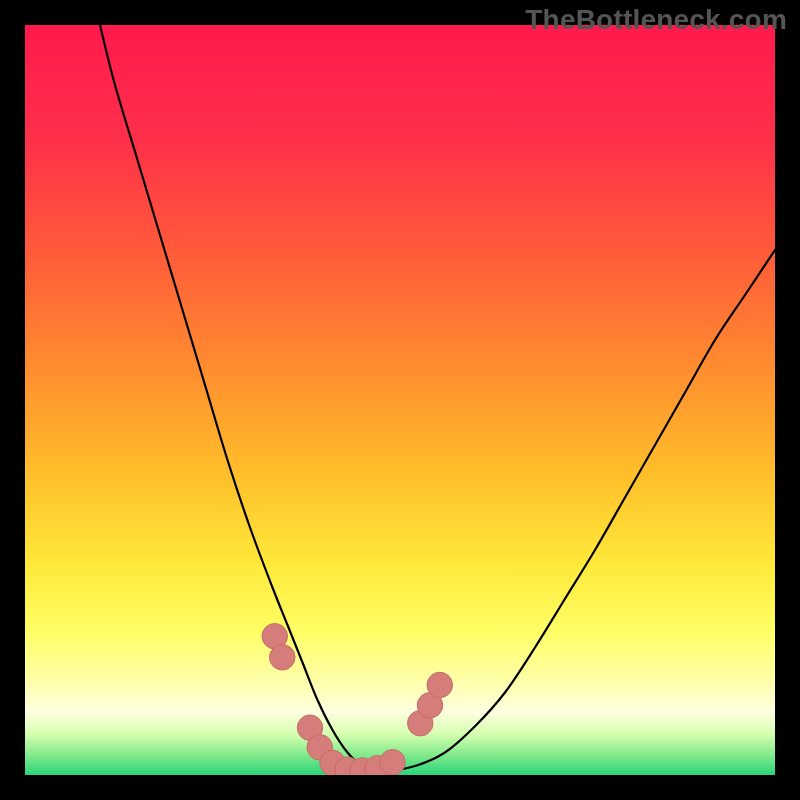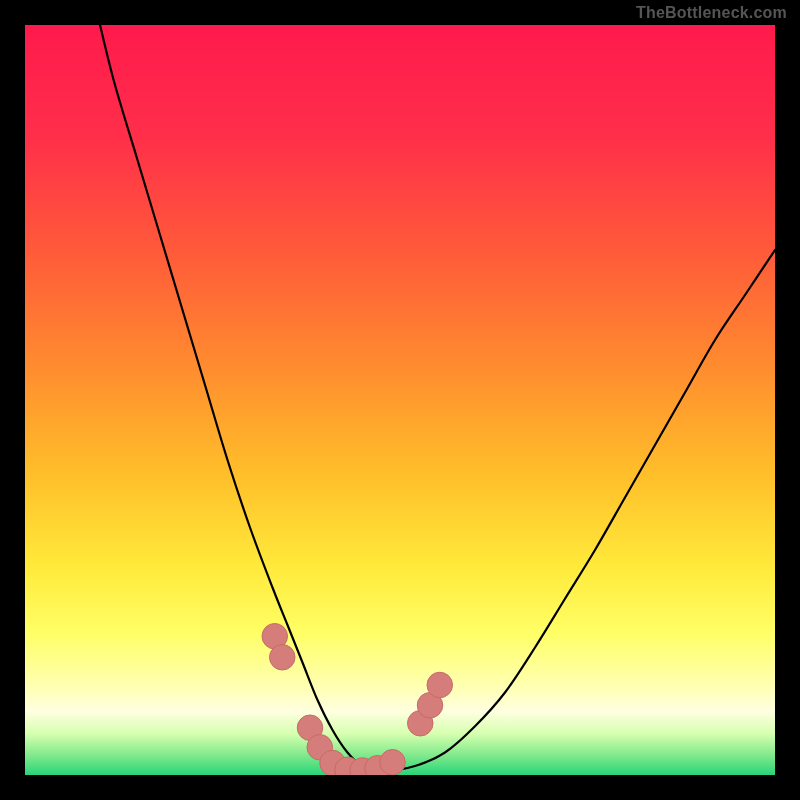--- a/index.html
+++ b/index.html
@@ -22,21 +22,21 @@
     top: 25px;
     width: 750px;
     height: 750px;
     overflow: hidden;
   }
   .watermark {
     position: absolute;
     top: 4px;
     right: 13px;
     font-family: Arial, Helvetica, sans-serif;
-    font-size: 16px;
+    font-size: 28px;
     font-weight: 600;
     color: #555;
     letter-spacing: 0.2px;
   }
   svg.curve {
     position: absolute;
     left: 0;
     top: 0;
     width: 750px;
     height: 750px;

